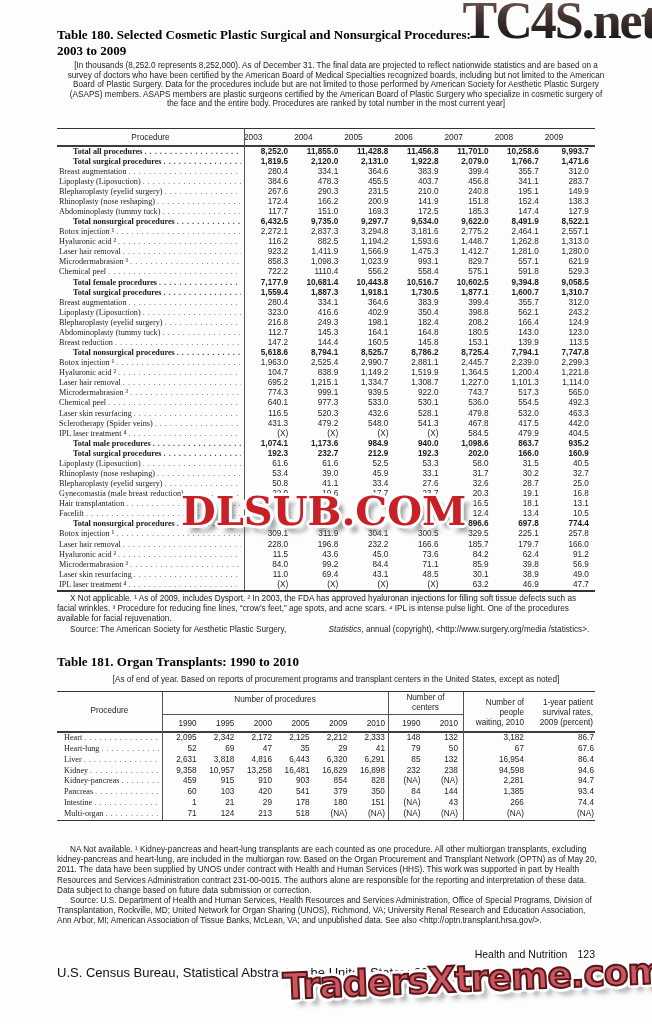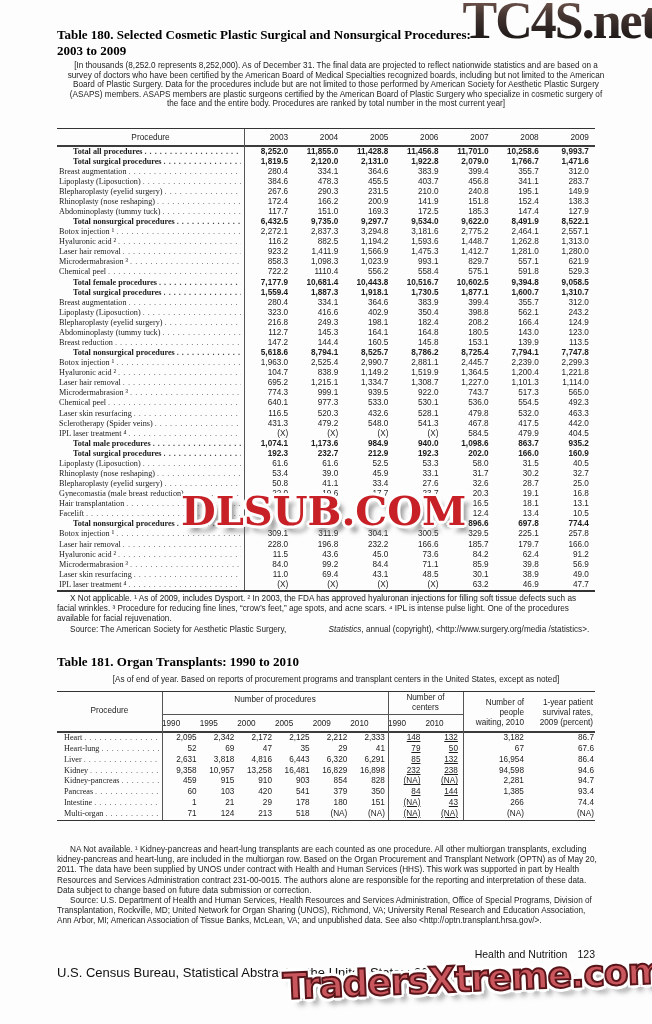--- a/index.html
+++ b/index.html
@@ -25,44 +25,44 @@
   .trow.b{font-weight:bold;}
   .lab{display:flex;align-items:baseline;overflow:hidden;white-space:nowrap;padding-left:2px;font-family:Liberation Serif, serif;}
   .trow.i .lab{padding-left:16px;}
   .ldr{flex:1;overflow:hidden;white-space:nowrap;margin:0 3px 0 2px;color:#3d3d3d;}
   .ldr::after{content:". . . . . . . . . . . . . . . . . . . . . . . . . . . . . . . . . . . . . . . . . . . . . . . . . . . .";letter-spacing:.5px;}
   .val{text-align:right;}
   
   #t180{top:128px;border-top:1.5px solid #333;}
   #t180 .thead{height:15.5px;display:grid;grid-template-columns:187px repeat(7,50.14px);align-items:center;border-bottom:2.5px solid #3c3c3c;font-size:8.3px;}
   #t180 .thead .proc{text-align:center;}
-  #t180 .thead .yr{text-align:right;padding-right:6px;}
+  #t180 .thead .yr{padding-right:6px;}
   #t180b .trow{grid-template-columns:187px repeat(7,50.14px);height:10.09px;font-size:8.2px;line-height:10.09px;}
   #t180b .val{padding-right:6px;}
   #t180{border-bottom:2px solid #333;}
   
   #t181{top:691px;border-top:1.5px solid #333;}
   #t181 .thead{height:39px;position:relative;font-size:8.2px;}
   #t181 .grp{position:absolute;text-align:center;line-height:10px;}
   #t181 .grp1{left:105px;width:226px;top:3px;}
   #t181 .grp2{left:331px;width:75px;top:1px;white-space:pre-line;}
   #t181 .rh{position:absolute;bottom:3px;text-align:right;white-space:pre-line;line-height:10px;}
   #t181 .rh1{left:406px;width:61px;}
   #t181 .rh2{left:469px;width:68px;padding-right:1px;box-sizing:border-box;}
   #t181 .proclab{position:absolute;left:0;width:105px;top:14px;text-align:center;}
   #t181 .grpline{position:absolute;left:105px;width:301px;top:22px;height:1px;background:#555;}
   #t181 .yrrow{position:absolute;left:0;top:23px;right:0;display:grid;grid-template-columns:105px repeat(6,37.67px) 37.5px 37.5px 67px 65px;height:16px;align-items:center;}
-  #t181 .yrrow .yr{}
+  #t181 .yrrow .yr{text-align:right;}
   #t181 .yrrow .yp{padding-right:3px;}
   #t181 .yrrow .yc{padding-right:5px;}
   #t181 .thead{border-bottom:2.5px solid #3c3c3c;}
   #t181b .trow{grid-template-columns:105px repeat(6,37.67px) 37.5px 37.5px 67px 65px;height:10.85px;font-size:8.2px;line-height:10.85px;}
   #t181b .trow.i .lab{padding-left:7px;}
   #t181b .val:nth-child(n+2):nth-child(-n+7){padding-right:3px;}
-  #t181b .val:nth-child(8),#t181b .val:nth-child(9){padding-right:5px;text-decoration:underline;}
+  #t181b .val:nth-child(8),#t181b .val:nth-child(9){padding-right:5px;}
   #t181b .val:nth-child(10){padding-right:6px;}
   #t181b .val:nth-child(11){padding-right:1px;}
   #t181{border-bottom:1.5px solid #333;}
   
   #footer-right{right:57px;top:948px;font-size:10.5px;color:#111;}
   #footer-right .pg{margin-left:10px;}
   #footer-left{left:57px;top:965px;font-size:13px;color:#111;}
   
   #wm-top{
     top:-9px;right:-4px;font-family:"Liberation Serif", serif;font-weight:bold;

